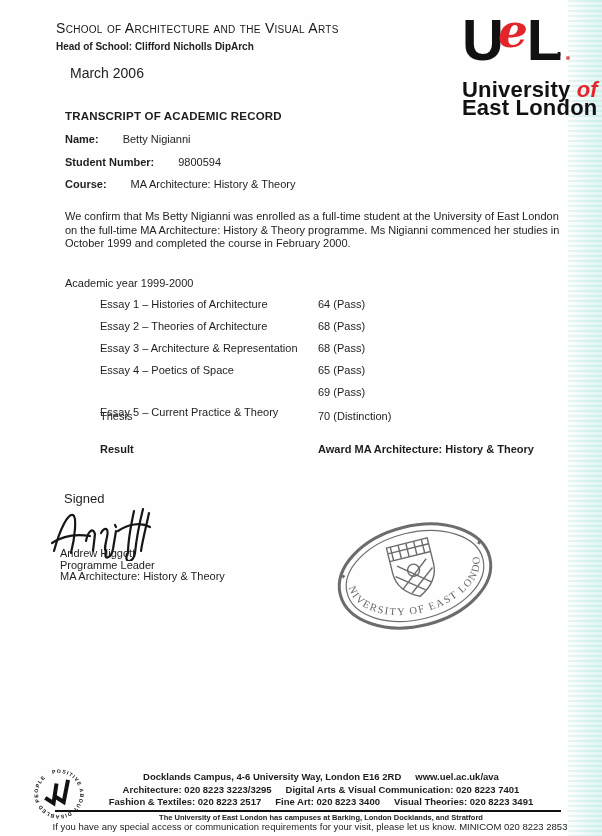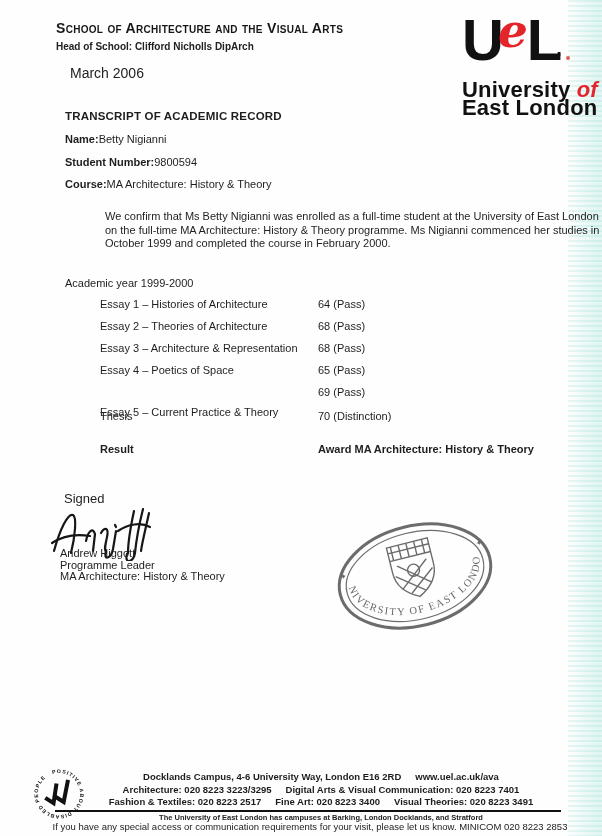--- a/index.html
+++ b/index.html
@@ -18,46 +18,46 @@
       repeating-linear-gradient(180deg, rgba(120,210,200,0.18) 0 2px, rgba(255,255,255,0) 2px 5px),
       linear-gradient(90deg, rgba(255,255,255,0) 0%, rgba(170,230,222,0.35) 85%);
     pointer-events:none;
   }
   .scan-speck{position:absolute;left:566px;top:56px;width:4px;height:4px;background:#d33a2f;border-radius:50%;opacity:.8;}
 
   .abs{position:absolute;}
 
   .school-name{
     left:56px;top:20px;
-    font-size:14px;font-weight:bold;
+    font-size:14px;font-weight:normal;
     font-variant:small-caps;letter-spacing:.3px;color:#171717;
   }
   .head-of-school{left:56px;top:41px;font-size:10px;font-weight:bold;color:#222;}
   .doc-date{left:70px;top:65px;font-size:14px;color:#222;}
 
   
   .uel-logo{left:462px;top:12px;width:132px;}
   .uel-word{font-weight:bold;font-size:58px;line-height:56px;letter-spacing:-4px;color:#111;white-space:nowrap;}
   .uel-word .uel-e{
     display:inline-block;font-family:"DejaVu Serif", serif;font-style:italic;font-weight:bold;
     color:#e4242b;font-size:47px;position:relative;top:-13px;margin:0 -1px 0 -2px;letter-spacing:0;
   }
   .uel-apostrophe{display:inline-block;font-size:20px;font-weight:bold;color:#111;position:relative;top:6px;left:-2px;letter-spacing:0;}
   .uel-line{font-size:22px;font-weight:bold;color:#111;line-height:18px;letter-spacing:.2px;white-space:nowrap;}
   .uel-of{font-style:italic;color:#e4242b;}
 
   .doc-title{left:65px;top:110px;font-size:11.5px;font-weight:bold;letter-spacing:.2px;}
   .field-row{left:65px;font-size:11px;}
   .field-row .lbl{font-weight:bold;}
-  .field-row .val{margin-left:0;}
+  .field-row .val{margin-left:24px;}
   .row-name{top:133px;}
   .row-number{top:156px;}
   .row-course{top:178px;}
 
-  .confirmation{left:65px;top:210px;width:496px;font-size:11px;line-height:13.5px;text-align:left;margin-left:40px;}
+  .confirmation{left:65px;top:210px;width:496px;font-size:11px;line-height:13.5px;text-align:left;}
 
   .academic-year{left:65px;top:277px;font-size:11px;text-align:right;}
   .grade-row{font-size:11px;}
   .grade-label{position:absolute;left:100px;white-space:nowrap;}
   .grade-score{position:absolute;left:318px;white-space:nowrap;}
   .bold{font-weight:bold;}
 
   .signed-label{left:64px;top:491px;font-size:13px;}
   .signature-svg{left:46px;top:501px;}
   .signer{left:60px;top:548px;font-size:11px;line-height:11.5px;}

